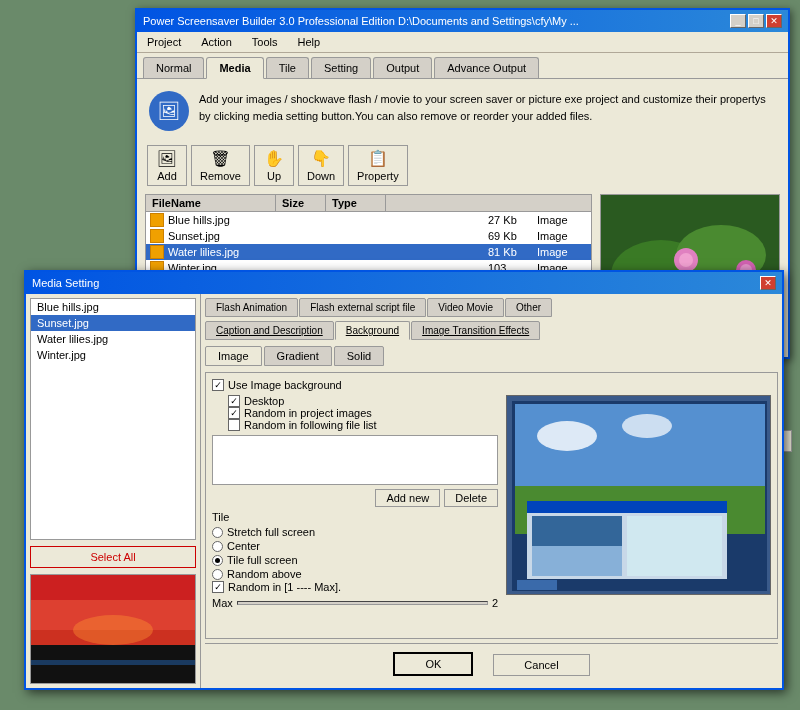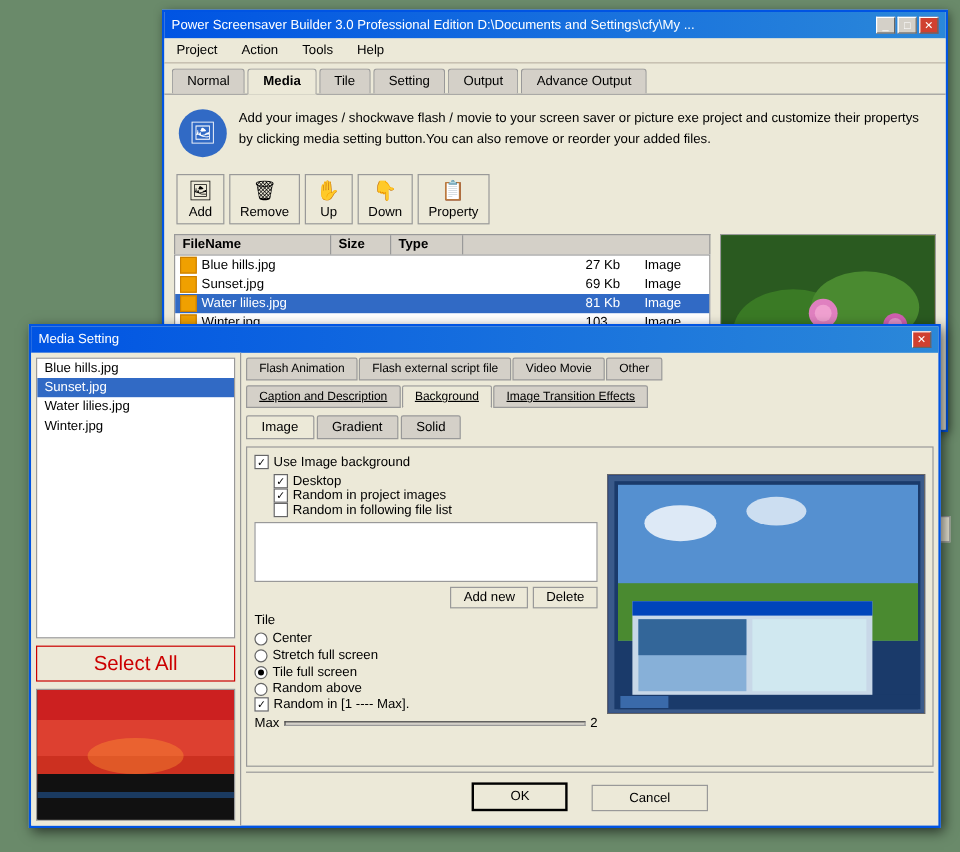--- a/index.html
+++ b/index.html
@@ -200,21 +200,21 @@
     .file-list-small .file-row {
       padding: 2px 6px;
     }
     .select-all-btn {
       padding: 4px 8px;
       background: #ece9d8;
       border: 1px solid #c00;
       color: #c00;
       cursor: pointer;
       text-align: center;
-      font-size: 17px;
+      font-size: 11px;
       margin-bottom: 6px;
     }
     .thumbnail-preview {
       height: 110px;
       background: linear-gradient(180deg, #cc3030 30%, #ff6040 50%, #cc2020 70%, #1a1a1a 90%);
       border: 1px solid #999;
       overflow: hidden;
     }
 
     .right-panel {
@@ -545,25 +545,25 @@
             <div class="text-area-small"></div>
             <div class="small-btns-row">
               <button class="small-btn">Add new</button>
               <button class="small-btn">Delete</button>
             </div>
 
             <div class="style-section">
               <div class="style-label">Tile</div>
               <div class="radio-row">
                 <div class="radio"></div>
-                <span>Center</span>
+                <span>Stretch full screen</span>
               </div>
               <div class="radio-row">
                 <div class="radio"></div>
-                <span>Stretch full screen</span>
+                <span>Center</span>
               </div>
               <div class="radio-row">
                 <div class="radio selected"></div>
                 <span>Tile full screen</span>
               </div>
               <div class="radio-row">
                 <div class="radio"></div>
                 <span>Random above</span>
               </div>
             </div>

